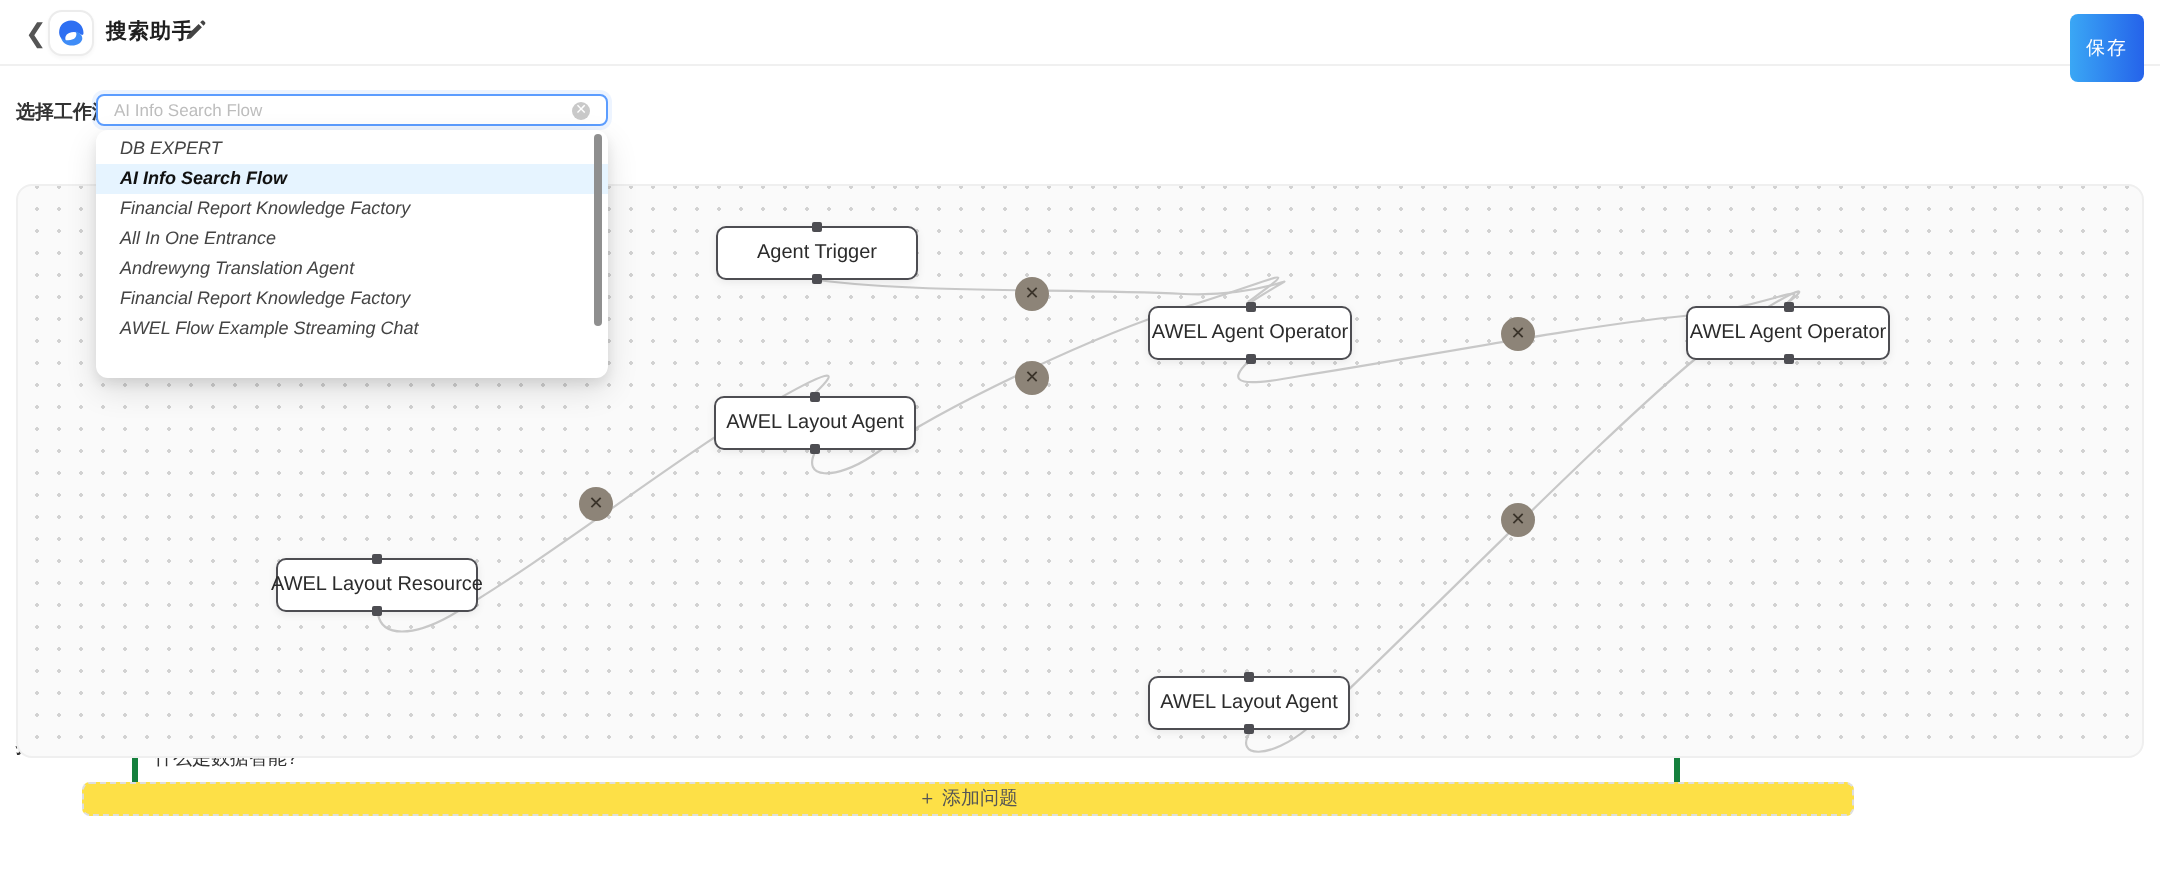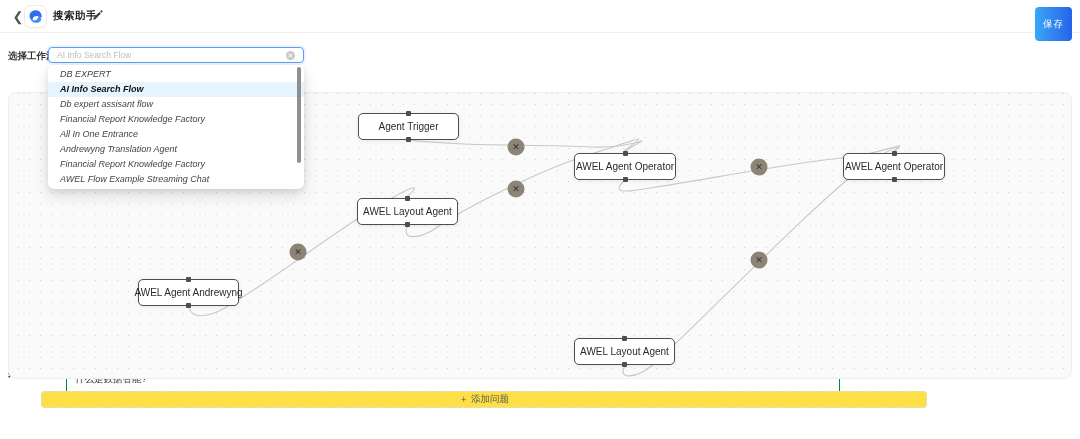--- a/index.html
+++ b/index.html
@@ -65,21 +65,21 @@
   .edge-x { position:absolute; width:17px; height:17px; border-radius:50%;
     background:#8d8478; border:none; color:#3a332a; font-size:9px; font-weight:700;
     line-height:15px; text-align:center; cursor:pointer;
     transform:translate(-50%,-50%); font-family:inherit; }
 
   
   #q-section-label { position:absolute; left:8px; top:367px; font-size:9.5px;
     font-weight:700; color:#333; }
   #q-item-label { position:absolute; left:47px; top:367px; font-size:9.5px; color:#333; }
   #q-input { position:absolute; left:66px; top:363px; width:774px; height:33px;
-    border:1px solid #15803d; border-radius:4px; background:#fff; padding:0 8px;
+    border:3px solid #15803d; border-radius:4px; background:#fff; padding:0 8px;
     font-size:9.5px; color:#333; outline:none; font-family:inherit; }
   #active-label { position:absolute; left:853px; top:367px; font-size:9.5px;
     font-weight:700; color:#333; }
   #active-toggle { position:absolute; left:888px; top:366px; width:22px; height:13px;
     border-radius:7px; background:#2673ff; cursor:pointer; border:none; }
   #active-toggle .knob { position:absolute; right:1.5px; top:1.5px; width:10px;
     height:10px; border-radius:50%; background:#fff; }
   #remove-q-btn { position:absolute; left:919px; top:367px; width:11px; height:11px;
     border-radius:50%; border:1px solid #9a9a9a; background:none; color:#777;
     font-size:9px; line-height:8px; text-align:center; cursor:pointer; padding:0; }
@@ -109,21 +109,20 @@
 <span id="select-label">选择工作流：</span>
 <div id="wf-select">
   <input id="wf-input" placeholder="AI Info Search Flow" style="">
   <span id="wf-clear">✕</span>
 </div>
 
 <div id="dropdown">
   <div id="dd-list">
       <div class="dd-item">DB EXPERT</div>
       <div class="dd-item selected">AI Info Search Flow</div>
-      <div class="dd-item">Db expert assisant flow</div>
       <div class="dd-item">Financial Report Knowledge Factory</div>
       <div class="dd-item">All In One Entrance</div>
       <div class="dd-item">Andrewyng Translation Agent</div>
       <div class="dd-item">Financial Report Knowledge Factory</div>
       <div class="dd-item">AWEL Flow Example Streaming Chat</div>
     </div>
   <div id="dd-scrollbar"></div>
 </div>
 
 <div id="canvas">
@@ -155,21 +154,21 @@
         <span class="node-label">AWEL Agent Operator</span>
         <span class="handle bottom"></span>
       </div>
       <div class="flow-node" style="left: 348px; top: 105px; width: 101px;">
         <span class="handle top"></span>
         <span class="node-label">AWEL Layout Agent</span>
         <span class="handle bottom"></span>
       </div>
       <div class="flow-node" style="left: 129px; top: 186px; width: 101px;">
         <span class="handle top"></span>
-        <span class="node-label">AWEL Agent Andrewyng</span>
+        <span class="node-label">AWEL Layout Resource</span>
         <span class="handle bottom"></span>
       </div>
       <div class="flow-node" style="left: 565px; top: 245px; width: 101px;">
         <span class="handle top"></span>
         <span class="node-label">AWEL Layout Agent</span>
         <span class="handle bottom"></span>
       </div>
     </div>
 <button class="edge-x" style="left: 507px; top: 54px;">✕</button>
     <button class="edge-x" style="left: 507px; top: 96px;">✕</button>

